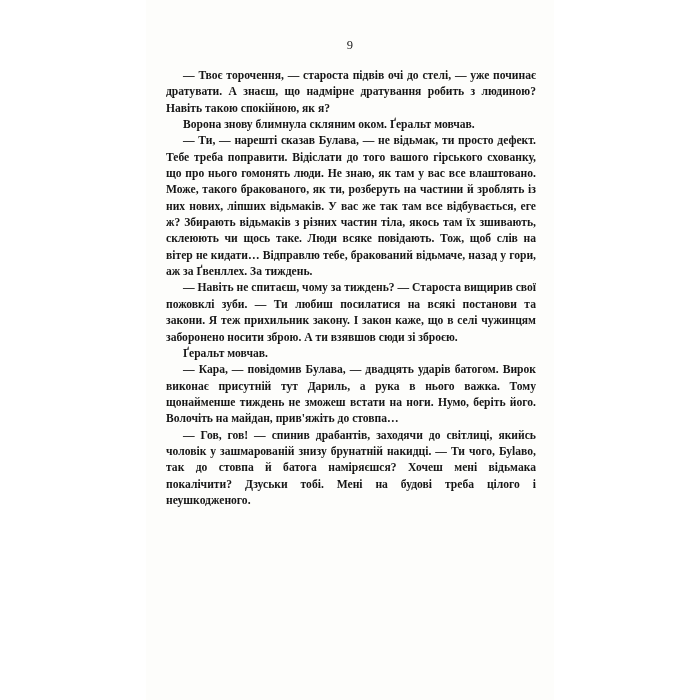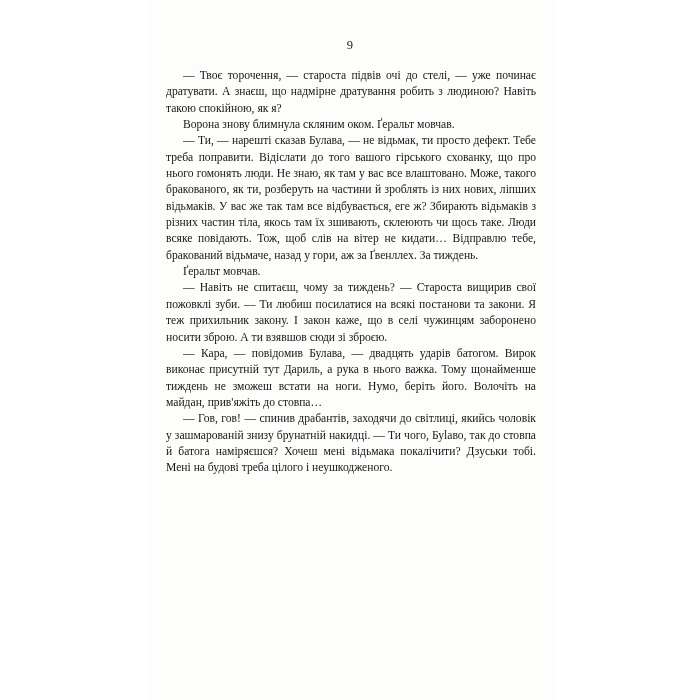--- a/index.html
+++ b/index.html
@@ -47,34 +47,35 @@
     font-size: 11.6px;
     line-height: 16.35px;
     text-align: justify;
     text-justify: inter-word;
     hyphens: manual;
     -webkit-hyphens: manual;
   }
   .textblock p {
     margin: 0;
     text-indent: 17px;
+    font-weight: bold;
   }
 </style>
 </head>
 <body>
 
 <div class="page">
   <div class="scan">
 
     <div class="folio">9</div>
 
     <div class="textblock">
       <p>— Твоє торочення, — староста підвів очі до стелі, — уже починає дратувати. А знаєш, що надмірне дратування робить з людиною? Навіть такою спокійною, як я?</p>
       <p>Ворона знову блимнула скляним оком. Ґеральт мовчав.</p>
       <p>— Ти, — нарешті сказав Булава, — не відьмак, ти просто дефект. Тебе треба поправити. Відіслати до того вашого гірського схованку, що про нього гомонять люди. Не знаю, як там у вас все влаштовано. Може, такого бракованого, як ти, розберуть на частини й зроблять із них нових, ліпших відьмаків. У вас же так там все відбувається, еге ж? Збирають відьмаків з різних частин тіла, якось там їх зшивають, склеюють чи щось таке. Люди всяке повідають. Тож, щоб слів на вітер не кидати… Відправлю тебе, бракований відьмаче, назад у гори, аж за Ґвенллех. За тиждень.</p>
+      <p>— Навіть не спитаєш, чому за тиждень? — Староста вищирив свої пожовклі зуби. — Ти любиш посилатися на всякі постанови та закони. Я теж прихильник закону. І закон каже, що в селі чужинцям заборонено носити зброю. А ти взявшов сюди зі зброєю.</p>
       <p>Ґеральт мовчав.</p>
-      <p>— Навіть не спитаєш, чому за тиждень? — Староста вищирив свої пожовклі зуби. — Ти любиш посилатися на всякі постанови та закони. Я теж прихильник закону. І закон каже, що в селі чужинцям заборонено носити зброю. А ти взявшов сюди зі зброєю.</p>
       <p>— Кара, — повідомив Булава, — двадцять ударів батогом. Вирок виконає присутній тут Дариль, а рука в нього важка. Тому щонайменше тиждень не зможеш встати на ноги. Нумо, беріть його. Волочіть на майдан, прив'яжіть до стовпа…</p>
       <p>— Гов, гов! — спинив драбантів, заходячи до світлиці, якийсь чоловік у зашмарованій знизу брунатній накидці. — Ти чого, Буlaво, так до стовпа й батога наміряєшся? Хочеш мені відьмака покалічити? Дзуськи тобі. Мені на будові треба цілого і неушкодженого.</p>
     </div>
 
   </div>
 </div>
 
 </body></html>

